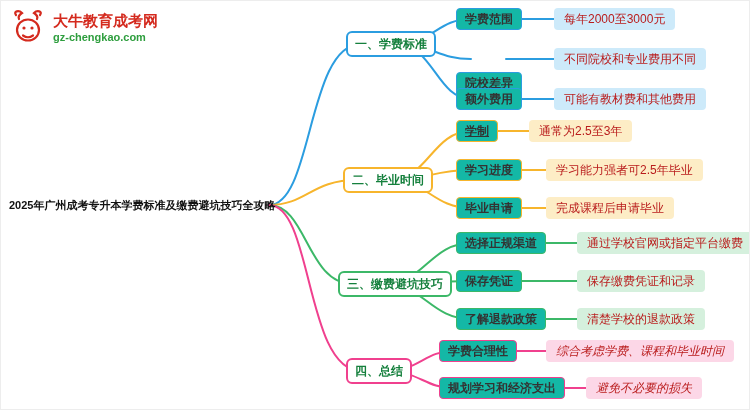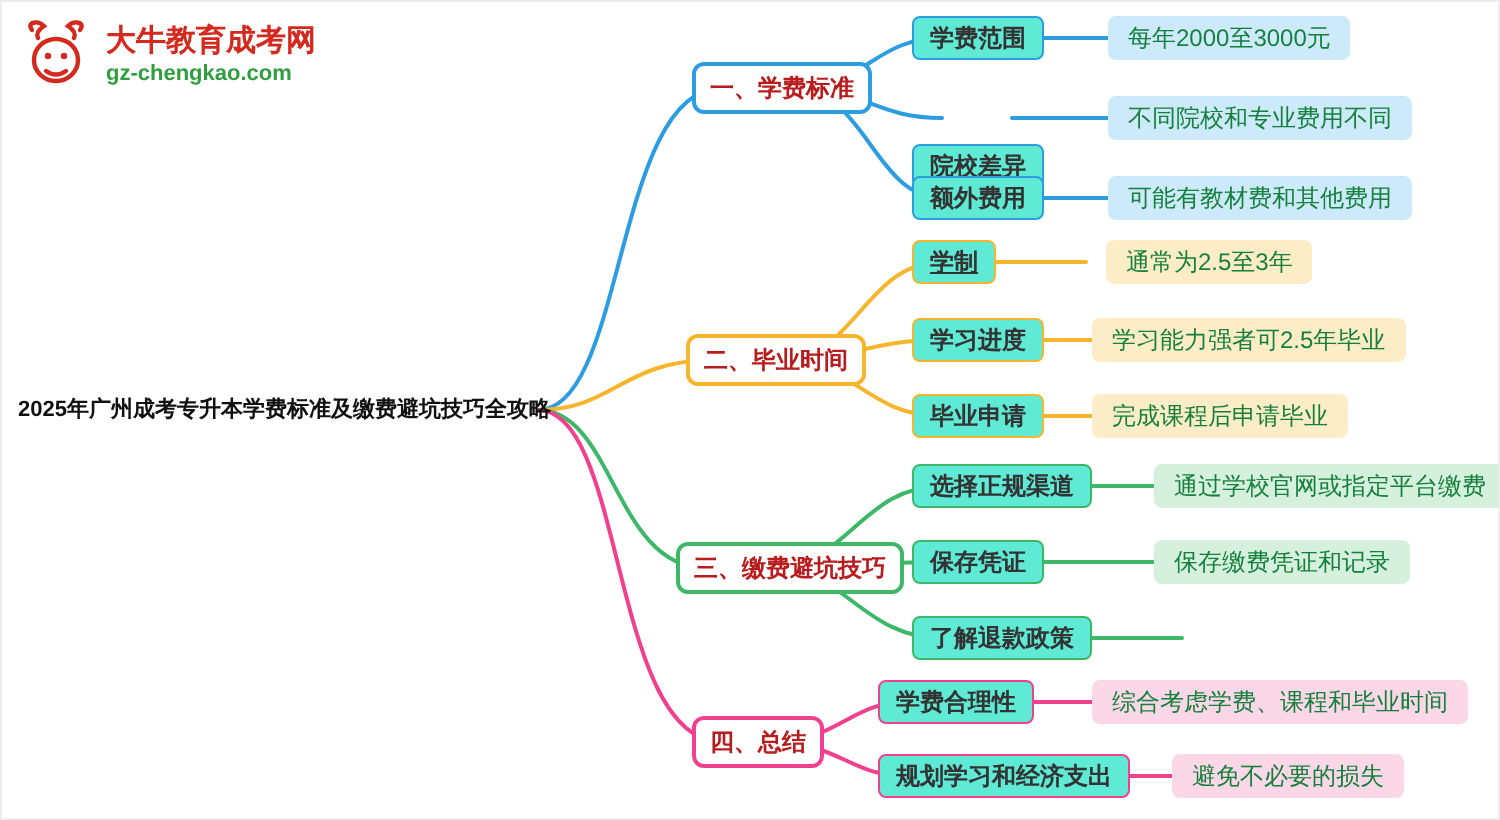--- a/index.html
+++ b/index.html
@@ -8,32 +8,32 @@
   #canvas { position:relative; width:750px; height:410px; background:#fff; border:1px solid #ededed; overflow:hidden; }
   #links { position:absolute; left:0; top:0; width:750px; height:410px; }
   #links path { fill:none; stroke-width:2; stroke-linecap:round; }
   .st-blue   { stroke:var(--blue); }
   .st-yellow { stroke:var(--yellow); }
   .st-green  { stroke:var(--green); }
   .st-pink   { stroke:var(--pink); }
 
   .node { position:absolute; white-space:nowrap; }
   .central { font-size:11px; font-weight:bold; color:#111; line-height:16px; }
-  .lvl1 { background:#fff; border:2px solid; border-radius:6px; padding:3px 7px; font-size:12px; font-weight:bold; color:#b91c1c; line-height:16px; }
-  .lvl2 { background:#5eead4; border:1.5px solid; border-radius:4px; padding:2px 8px; font-size:12px; font-weight:bold; color:#333; line-height:16px; }
-  .leaf { border-radius:4px; padding:3px 10px; font-size:12px; color:#15803d; line-height:16px; }
+  .lvl1 { background:#fff; border:2px solid; border-radius:6px; padding:3px 7px; font-size:12px; font-weight:bold; color:#15803d; line-height:16px; }
+  .lvl2 { background:#14b8a6; border:1.5px solid; border-radius:4px; padding:2px 8px; font-size:12px; font-weight:bold; color:#333; line-height:16px; }
+  .leaf { border-radius:4px; padding:3px 10px; font-size:12px; color:#b91c1c; line-height:16px; }
 
   .bd-blue   { border-color:var(--blue); }
   .bd-yellow { border-color:var(--yellow); }
   .bd-green  { border-color:var(--green); }
   .bd-pink   { border-color:var(--pink); }
   .bg-blue   { background:var(--blue_light); }
   .bg-yellow { background:var(--yellow_light); }
   .bg-green  { background:var(--green_light); }
-  .bg-pink   { background:var(--pink_light); }
+  .bg-pink   { background:var(--pink_light);font-style:italic; }
 
   .logo { position:absolute; left:8px; top:8px; display:flex; align-items:center; gap:6px; }
   .bull-stroke { stroke:var(--logo_red); fill:none; stroke-width:2.2; stroke-linecap:round; }
   .bull-fill { fill:var(--logo_red); }
   .site-name { color:var(--logo_red); font-weight:bold; font-size:15px; line-height:18px; }
   .site-url  { color:var(--logo_green); font-weight:bold; font-size:11px; line-height:14px; }
 </style>
 </head>
 <body>
 
@@ -94,32 +94,33 @@
   <div class="node lvl1 bd-blue" style="left:345px; top:30px;">一、学费标准</div>
   <div class="node lvl2 bd-blue" style="left:455px; top:7px;">学费范围</div>
   <div class="node leaf bg-blue" style="left:553px; top:7px;">每年2000至3000元</div>
   <div class="node lvl2 bd-blue" style="left:455px; top:47px;margin-top:24px;">院校差异</div>
   <div class="node leaf bg-blue" style="left:553px; top:47px;">不同院校和专业费用不同</div>
   <div class="node lvl2 bd-blue" style="left:455px; top:87px;">额外费用</div>
   <div class="node leaf bg-blue" style="left:553px; top:87px;">可能有教材费和其他费用</div>
 
   <div class="node lvl1 bd-yellow" style="left:342px; top:166px;">二、毕业时间</div>
   <div class="node lvl2 bd-yellow" style="left:455px; top:119px;text-decoration:underline;">学制</div>
-  <div class="node leaf bg-yellow" style="left:552px; top:119px;">通常为2.5至3年</div>
+  <div class="node leaf bg-yellow" style="left:528px; top:119px;">通常为2.5至3年</div>
   <div class="node lvl2 bd-yellow" style="left:455px; top:158px;">学习进度</div>
   <div class="node leaf bg-yellow" style="left:545px; top:158px;">学习能力强者可2.5年毕业</div>
   <div class="node lvl2 bd-yellow" style="left:455px; top:196px;">毕业申请</div>
   <div class="node leaf bg-yellow" style="left:545px; top:196px;">完成课程后申请毕业</div>
 
   <div class="node lvl1 bd-green" style="left:337px; top:270px;text-align:center;">三、缴费避坑技巧</div>
   <div class="node lvl2 bd-green" style="left:455px; top:231px;">选择正规渠道</div>
   <div class="node leaf bg-green" style="left:576px; top:231px;">通过学校官网或指定平台缴费</div>
   <div class="node lvl2 bd-green" style="left:455px; top:269px;">保存凭证</div>
   <div class="node leaf bg-green" style="left:576px; top:269px;">保存缴费凭证和记录</div>
   <div class="node lvl2 bd-green" style="left:455px; top:307px;">了解退款政策</div>
+  <div class="node leaf bg-green" style="left:576px; top:307px;">清楚学校的退款政策</div>
 
   <div class="node lvl1 bd-pink" style="left:345px; top:357px;">四、总结</div>
   <div class="node lvl2 bd-pink" style="left:438px; top:339px;">学费合理性</div>
   <div class="node leaf bg-pink" style="left:545px; top:339px;">综合考虑学费、课程和毕业时间</div>
   <div class="node lvl2 bd-pink" style="left:438px; top:376px;">规划学习和经济支出</div>
   <div class="node leaf bg-pink" style="left:585px; top:376px;">避免不必要的损失</div>
 
 </div>
 
 </body></html>

